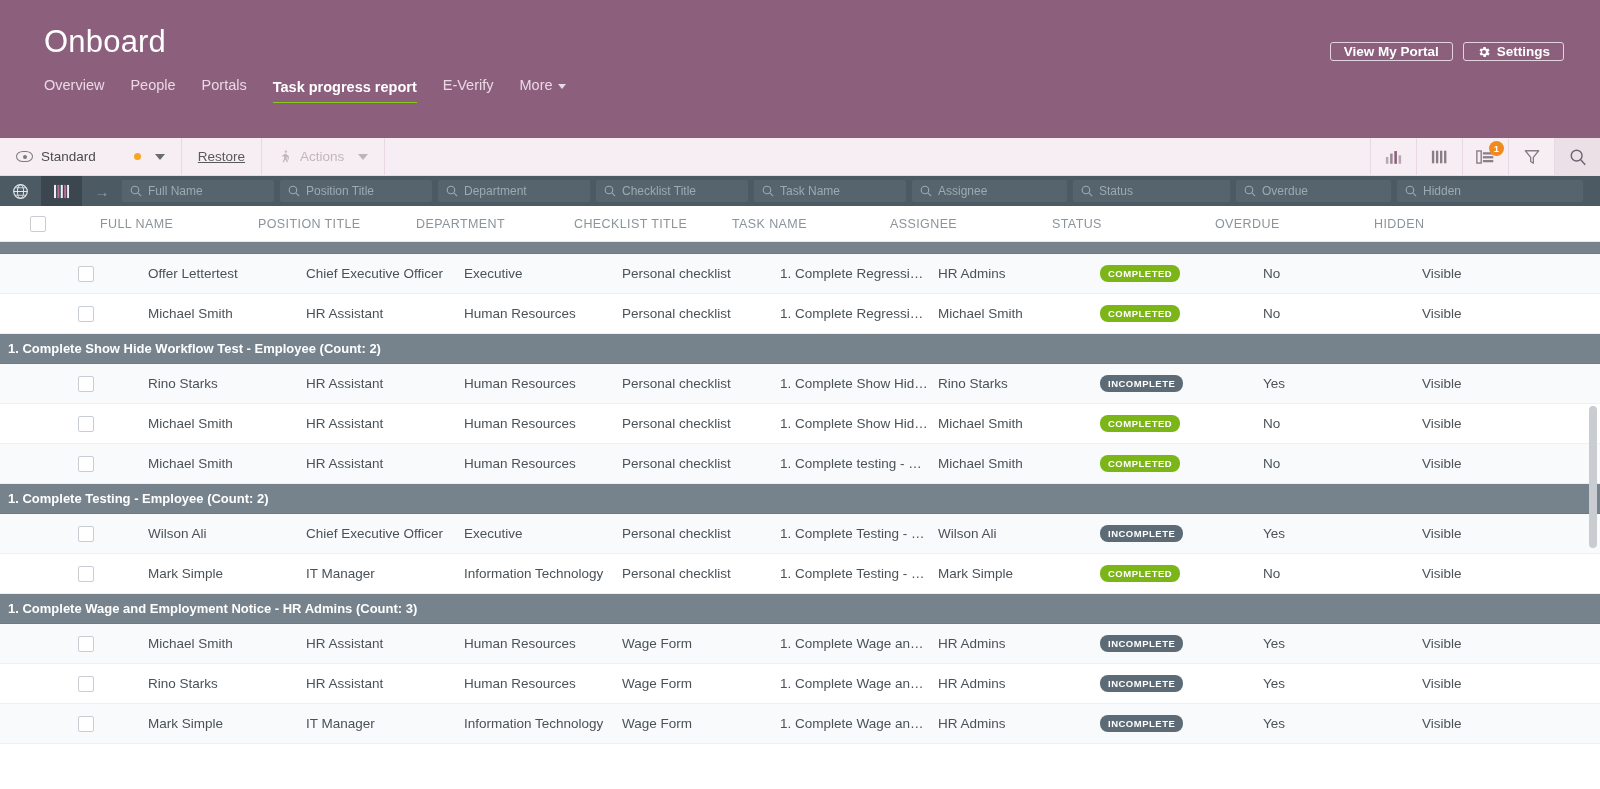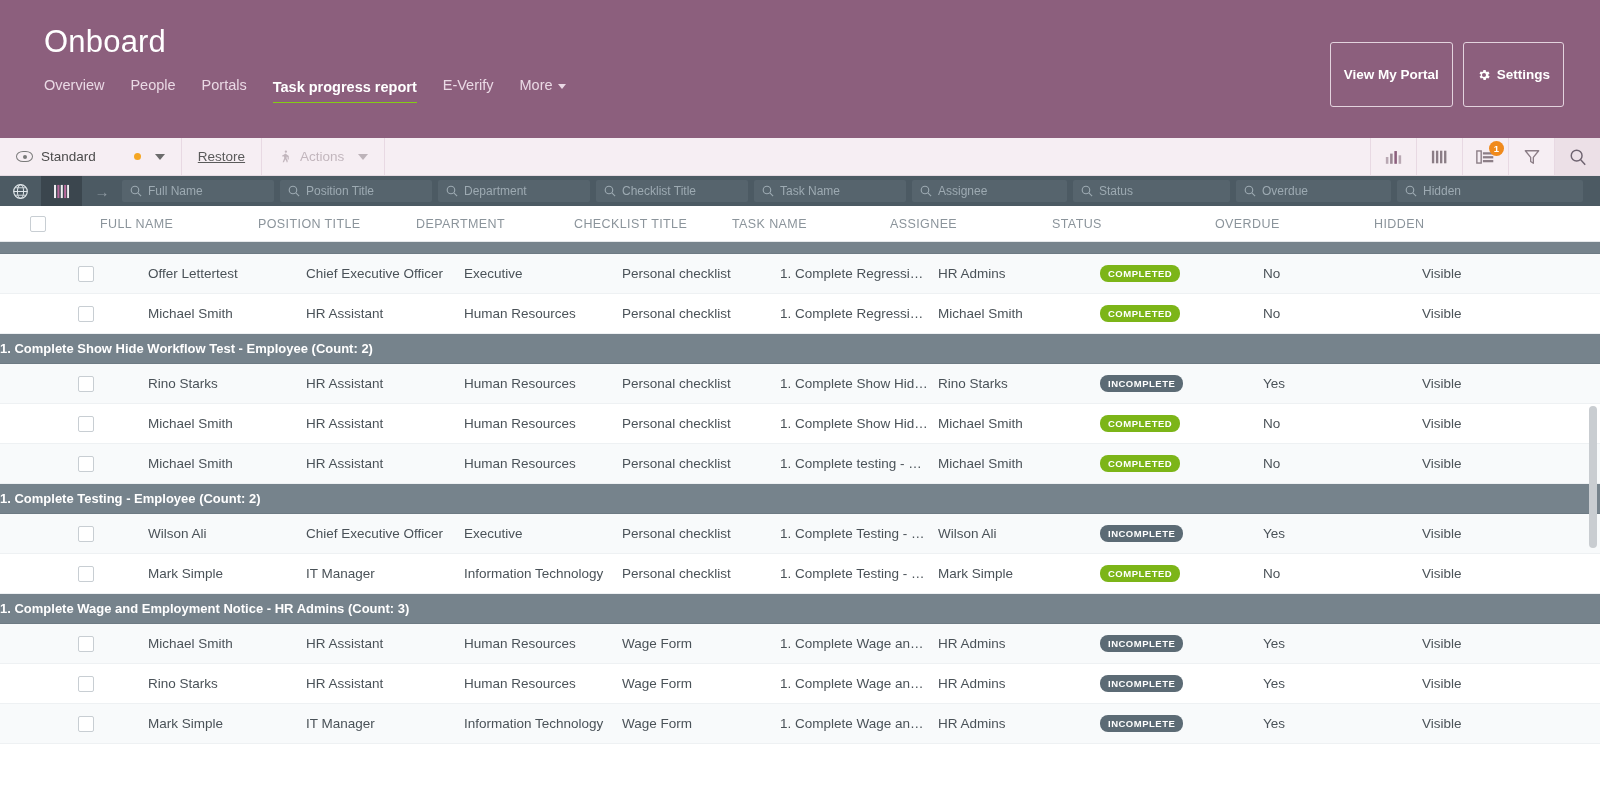--- a/index.html
+++ b/index.html
@@ -59,21 +59,21 @@
     right: 36px; top: 42px;
     display: flex;
     gap: 10px;
   }
   .hdr-btn {
     border: 1px solid #e3d3de;
     border-radius: 3px;
     color: #ffffff;
     font-size: 13.5px;
     font-weight: bold;
-    padding: 24px 13px;
+    padding: 1px 13px;
     background: transparent;
     cursor: pointer;
     display: flex;
     align-items: center;
     gap: 6px;
     white-space: nowrap;
   }
 
   
   .toolbar {
@@ -216,21 +216,21 @@
   .row.alt { background: #f8fafb; }
   .row.white { background: #ffffff; }
   .group-row {
     height: 30px;
     display: flex;
     align-items: center;
     background: #76838c;
     color: #ffffff;
     font-size: 13px;
     font-weight: bold;
-    padding-left: 0;
+    padding-left: 8px;
     border-bottom: 1px solid #6d7a83;
   }
   .group-row.clipped {
     height: 12px;
     align-items: flex-start;
     overflow: hidden;
     color: transparent;
   }
   .cb-col { width: 100px; display:flex; justify-content:flex-start; padding-left: 30px; flex: none;}
   .cb {

